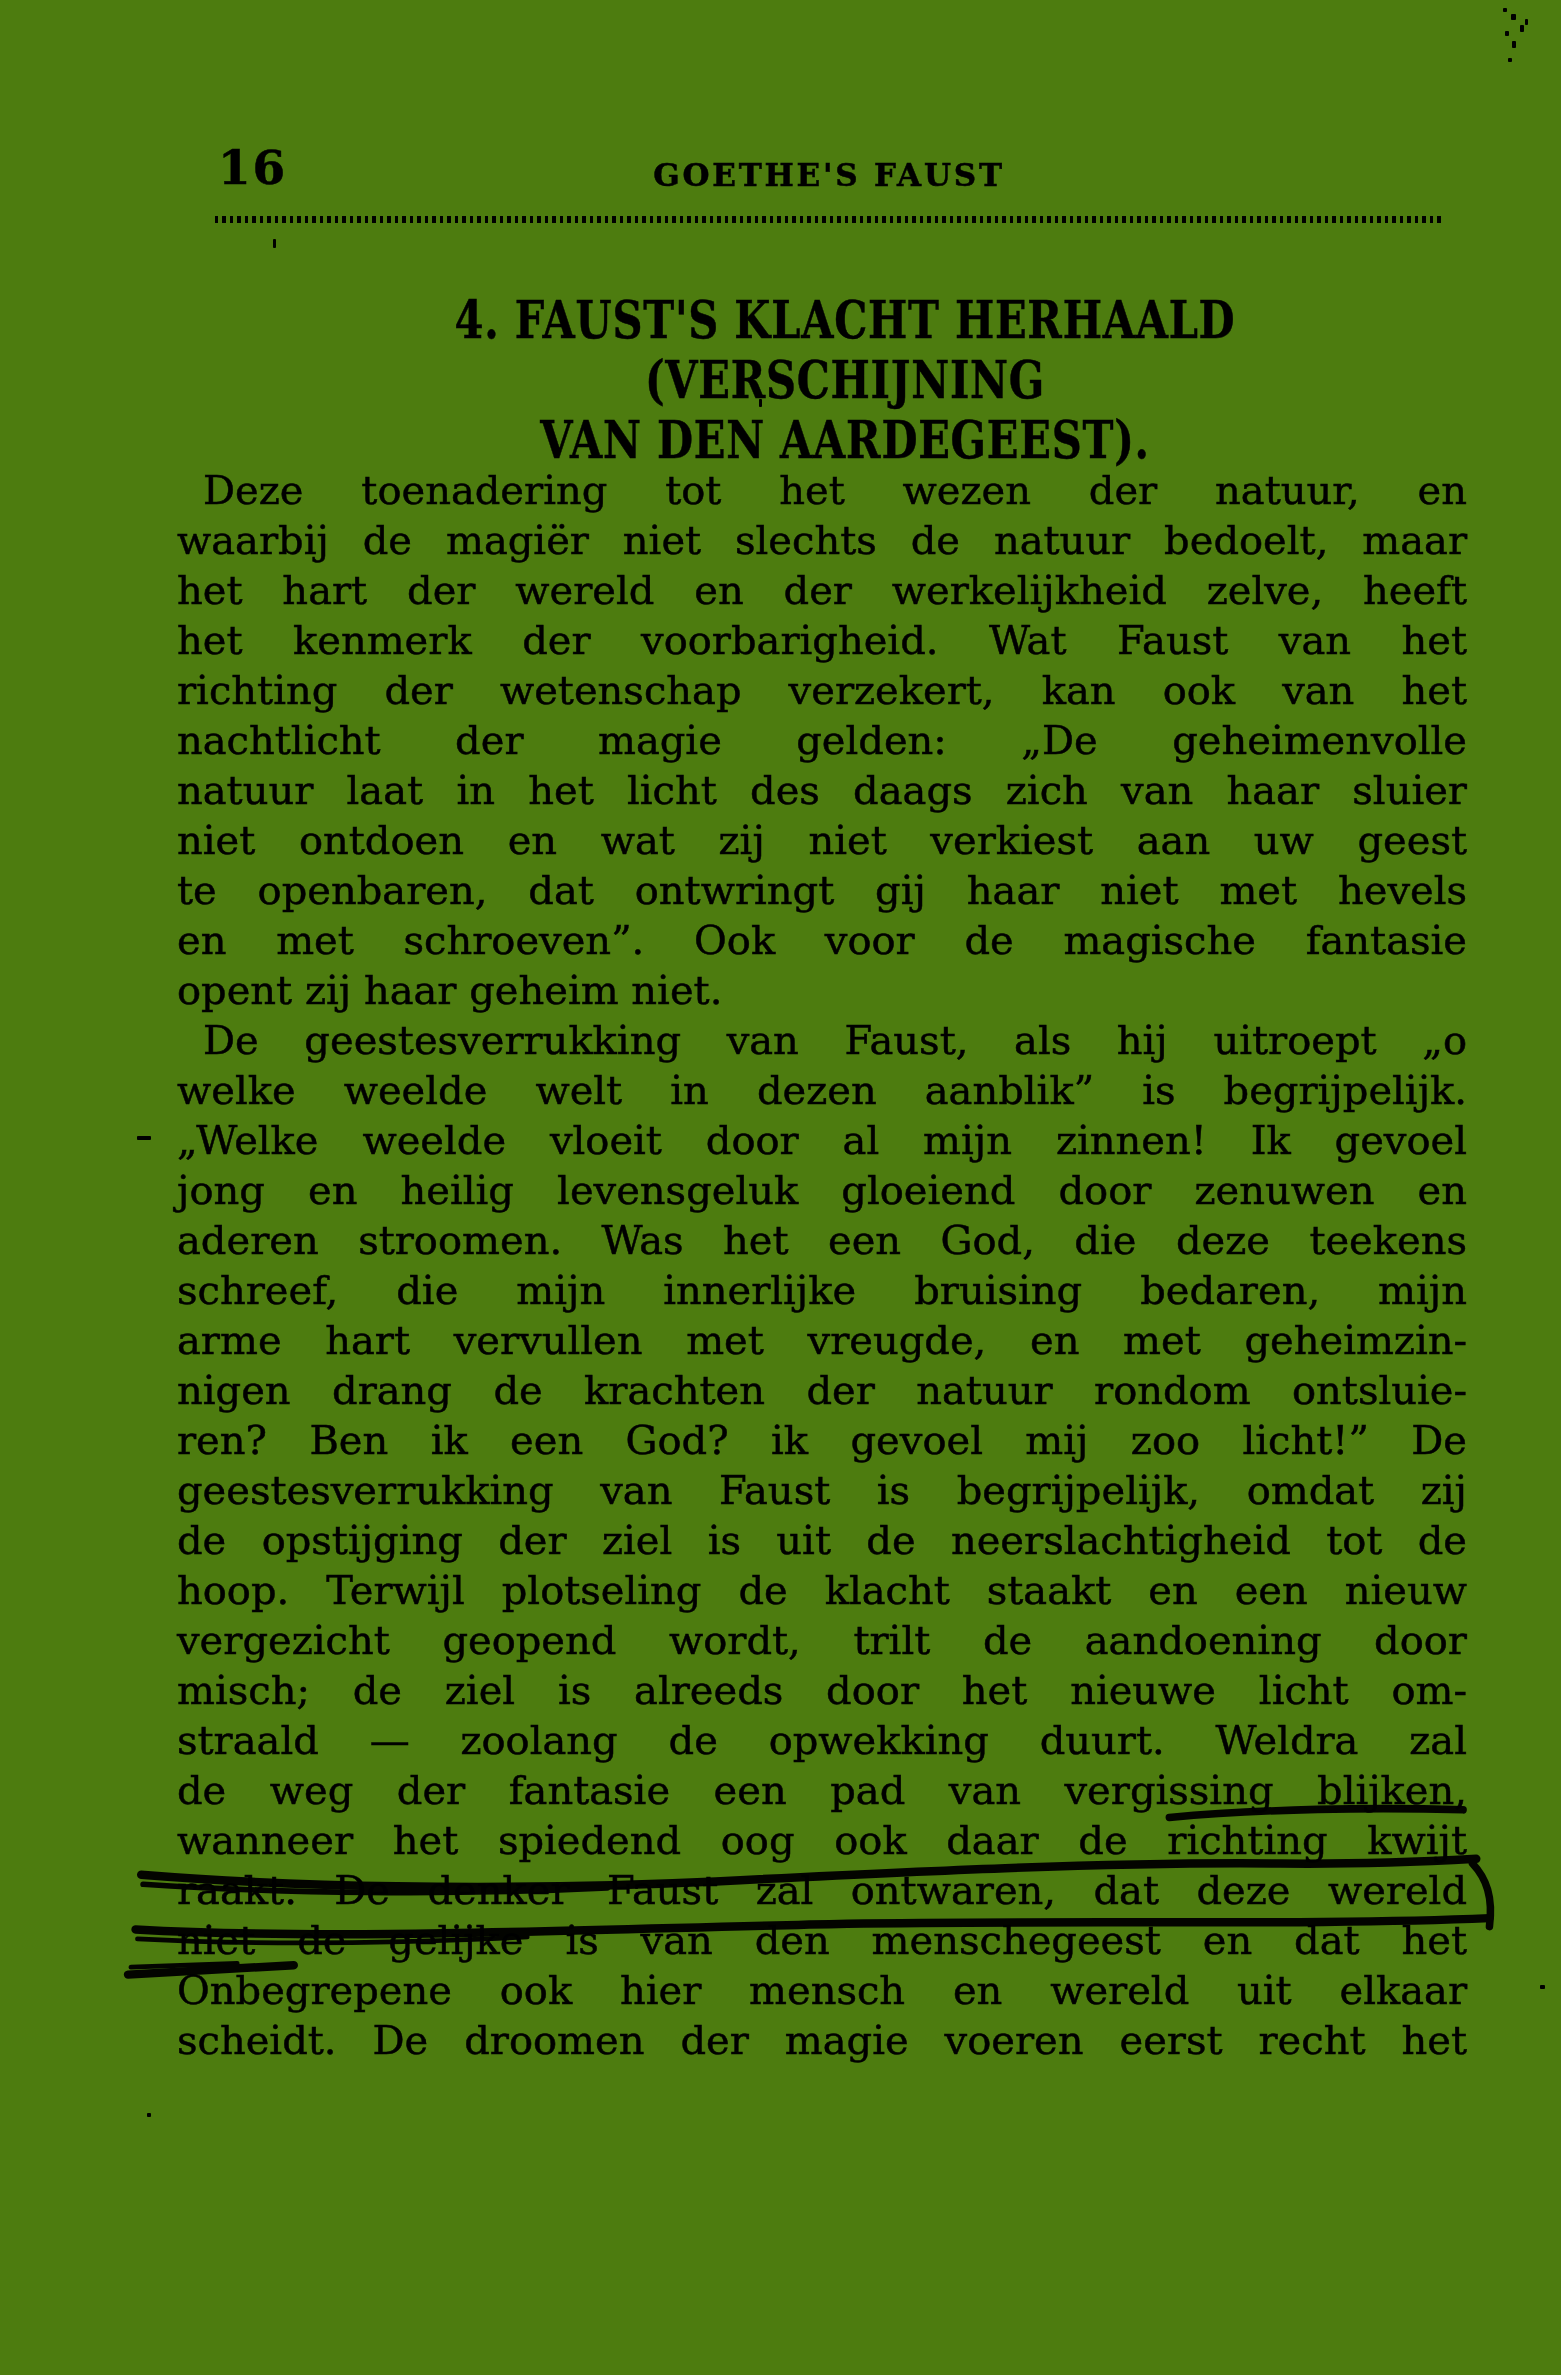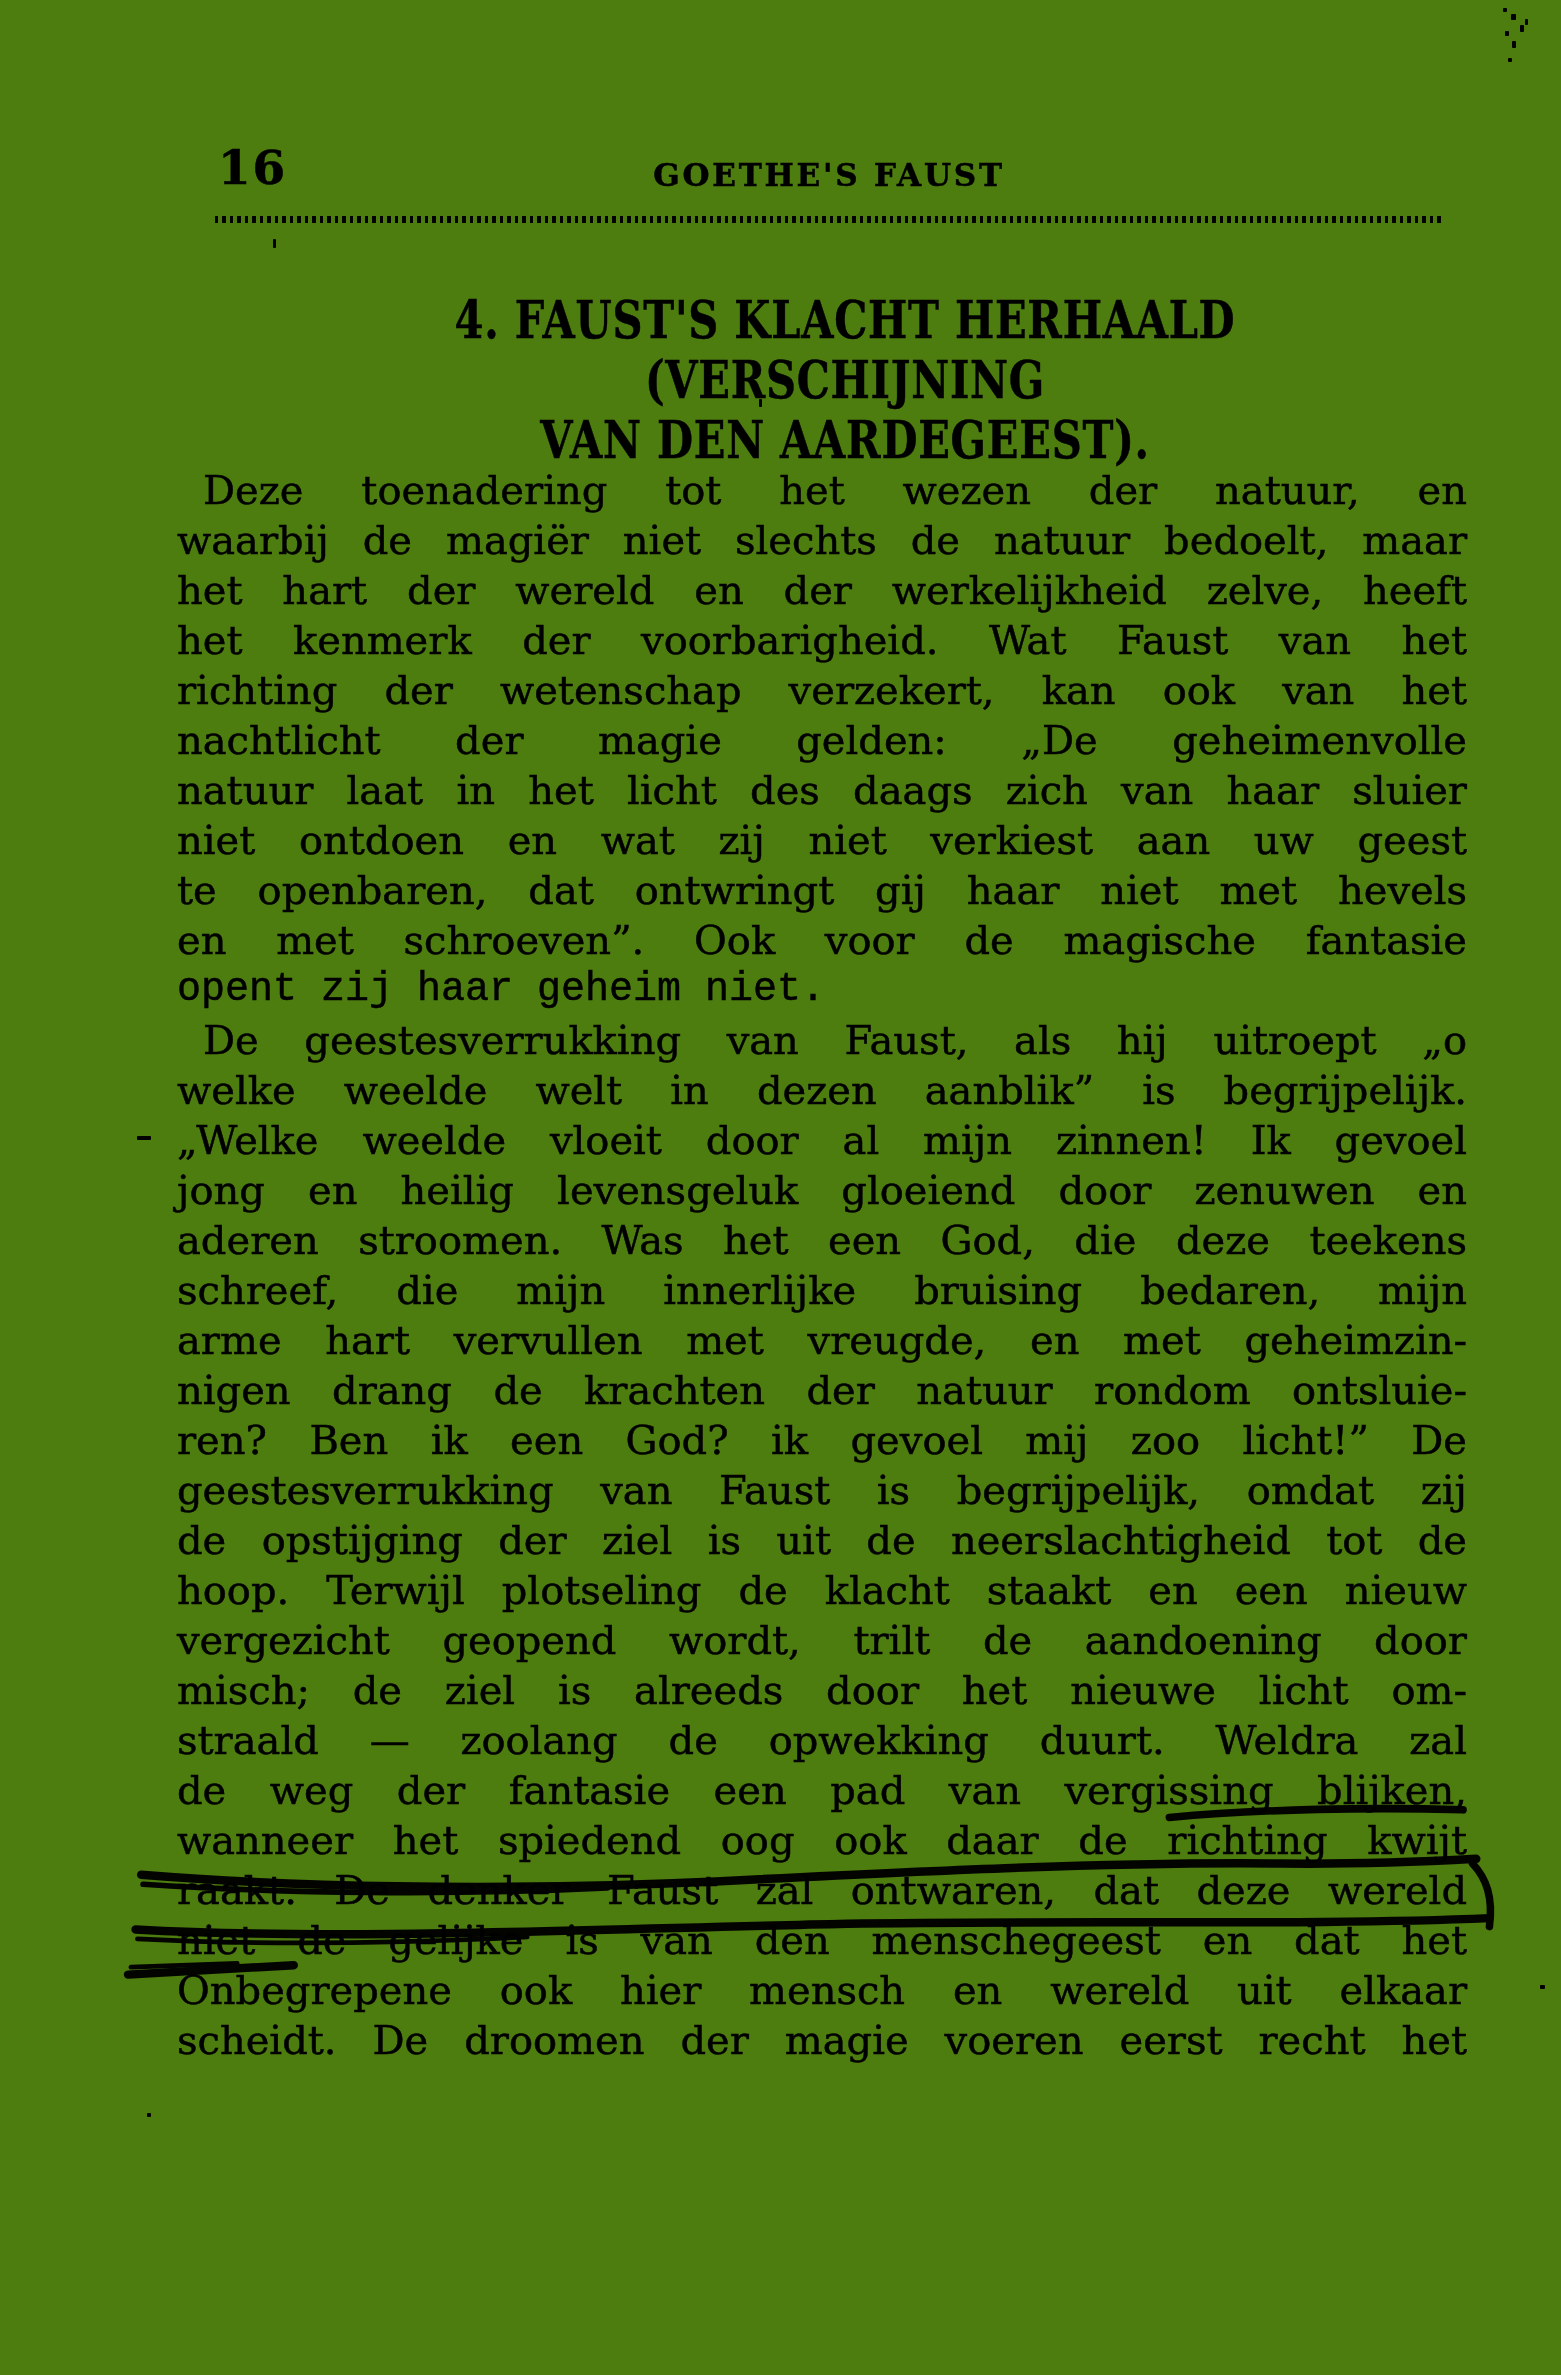--- a/index.html
+++ b/index.html
@@ -40,21 +40,21 @@
   }
   .bl{
     height:50px;
     text-align:justify;
     text-align-last:justify;
     white-space:nowrap;
     overflow:visible;
   }
   .bl.j{white-space:normal;}
   .bl.ind{text-indent:26px;}
-  .bl.noj{text-align:left;text-align-last:left;font-family:Liberation Mono, monospace;}
+  .bl.noj{text-align:left;text-align-last:left;}
   
   .pen-overlay{
     position:absolute;left:0;top:0;width:1561px;height:2376px;
     pointer-events:none;
   }
   
   .spk{position:absolute;background:#000;border-radius:0.9px;}
 </style>
 </head>
 <body>

